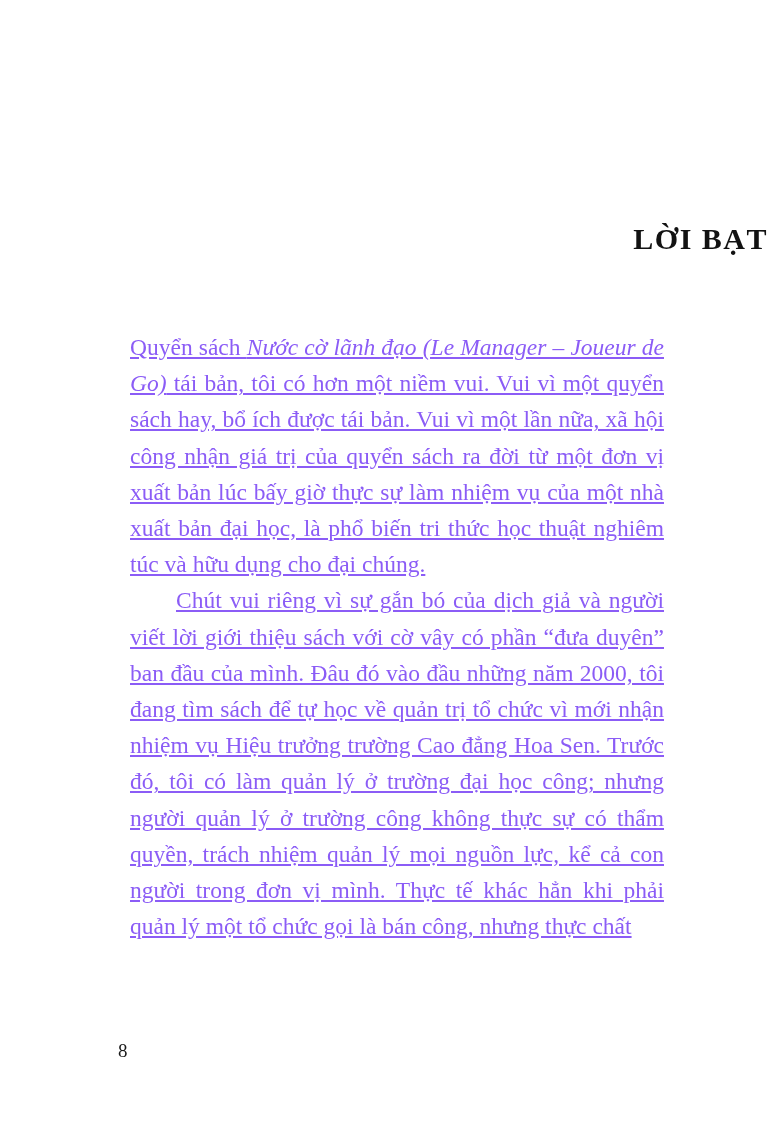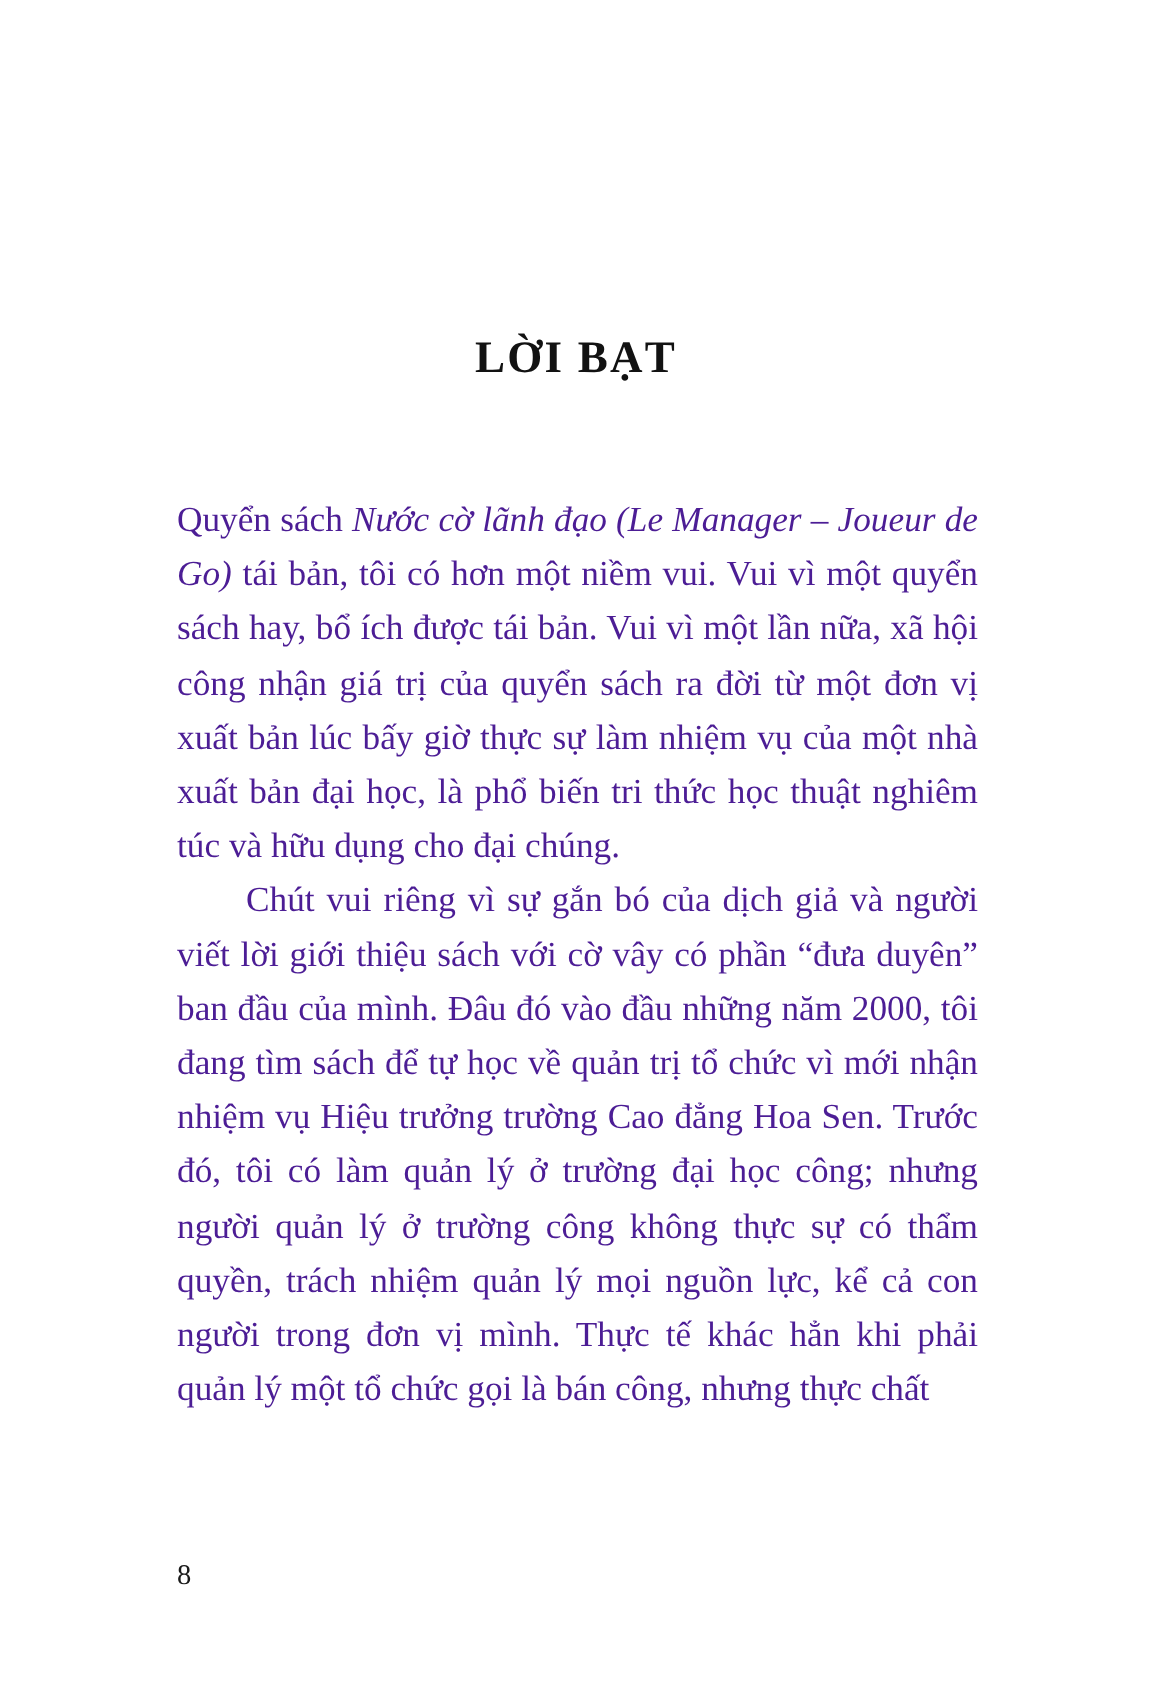--- a/index.html
+++ b/index.html
@@ -15,36 +15,37 @@
     width: 768px;
     height: 1123px;
     background: #ffffff;
     overflow: hidden;
   }
   .title {
     position: absolute;
     top: 222px;
     left: 0;
     width: 100%;
-    text-align: center;
+    text-align: right;
     font-size: 30px;
     font-weight: 700;
     letter-spacing: 1.5px;
     color: #121212;
   }
   .body-text {
     position: absolute;
     top: 329px;
-    left: 118px;
+    left: 130px;
     width: 534px;
     font-size: 23.5px;
     line-height: 36.2px;
     text-align: justify;
     text-justify: inter-word;
-    color: #4c1d95;
+    color: #8b5cf6;
+    text-decoration: underline;
   }
   .para1 {
     margin-bottom: 0;
   }
   .para2 {
     text-indent: 46px;
   }
   .para1 em {
     font-style: italic;
   }

